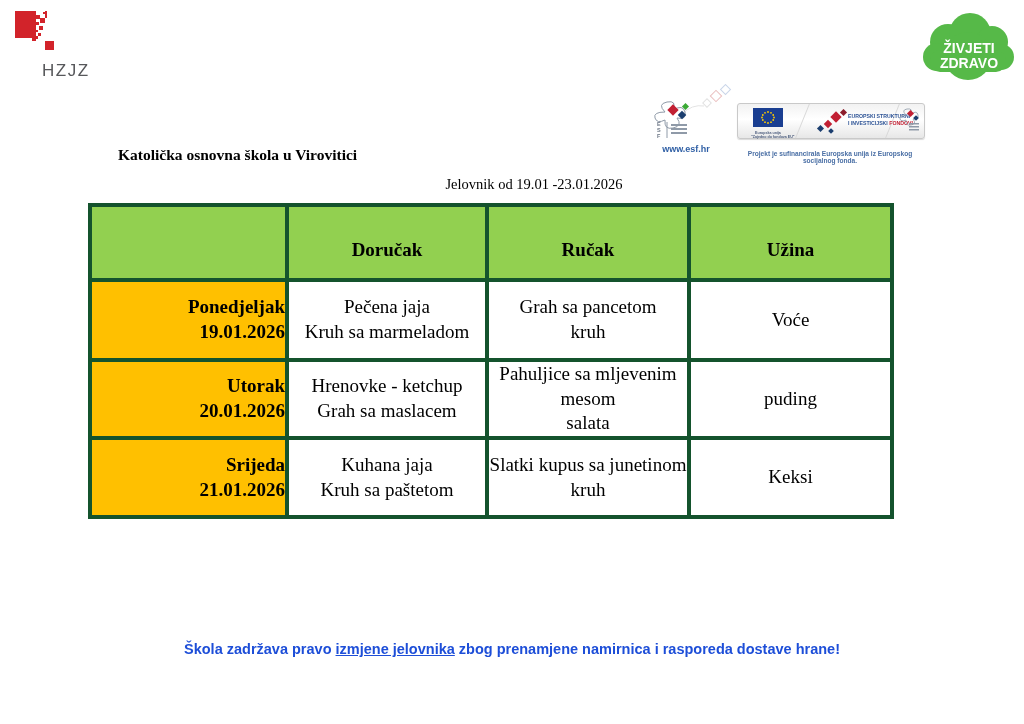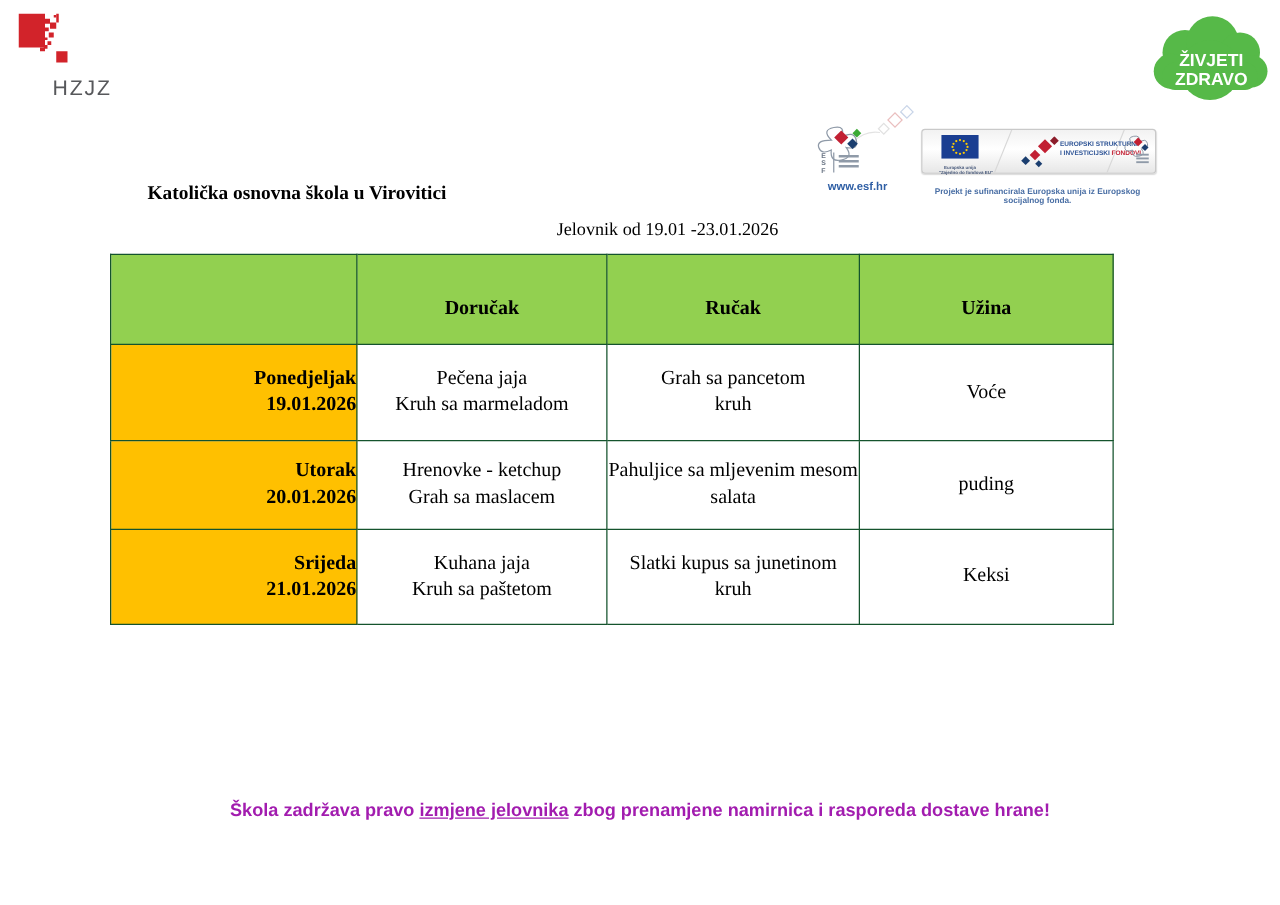--- a/index.html
+++ b/index.html
@@ -29,34 +29,34 @@
   .esf-mini{position:absolute;left:160px;top:3px;width:26px;height:28px;}
   .eu-caption{position:absolute;left:733px;top:150px;width:194px;text-align:center;
               font-family:"Liberation Sans",sans-serif;font-size:6.6px;font-weight:bold;color:#4A6FA5;}
 
   
   .school-title{position:absolute;left:84px;top:146px;font-size:15.5px;font-weight:bold;margin-left:34px;}
   .menu-subtitle{position:absolute;left:0;right:0;top:176px;text-align:center;font-size:14.5px;margin-left:44px;}
 
   
   table.menu{position:absolute;left:88px;top:203px;width:802px;border-collapse:collapse;table-layout:fixed;}
-  table.menu td,table.menu th{border:1px solid #14532d;padding:0;vertical-align:middle;
-                              font-size:16px;line-height:1.3;margin-top:39px;}
+  table.menu td,table.menu th{border:4px solid #14532d;padding:0;vertical-align:middle;
+                              font-size:19px;line-height:1.3;margin-top:39px;}
   tr.hdr th{background:#92D050;height:55px;font-weight:bold;text-align:center;
             vertical-align:middle;padding-top:16px;}
   td.day{background:#FFC000;text-align:right;padding-left:10px;font-weight:bold;}
   td.menu-cell{text-align:center;background:#fff;}
   td.va-top{vertical-align:top;padding-top:11px;}
   .cell-line{display:block;}
   tr.r1 td{height:76px;} tr.r2 td{height:70px;} tr.r3 td{height:75px;}
   tr.r4 td{height:85px;} tr.r5 td{height:64px;}
 
   
   .footer-note{position:absolute;left:0;right:0;top:641px;text-align:center;
-               font-family:"Liberation Sans",sans-serif;font-size:14.5px;font-weight:bold;color:#a21caf;}
+               font-family:"Liberation Sans",sans-serif;font-size:14.5px;font-weight:bold;color:#1d4ed8;}
   .footer-note .ul{text-decoration:underline;}
 </style>
 </head>
 <body>
 
 <div id="page">
 
   <div class="hzjz">
     <svg width="100" height="80" viewBox="0 0 100 80">
       <g fill="#D2232A">

